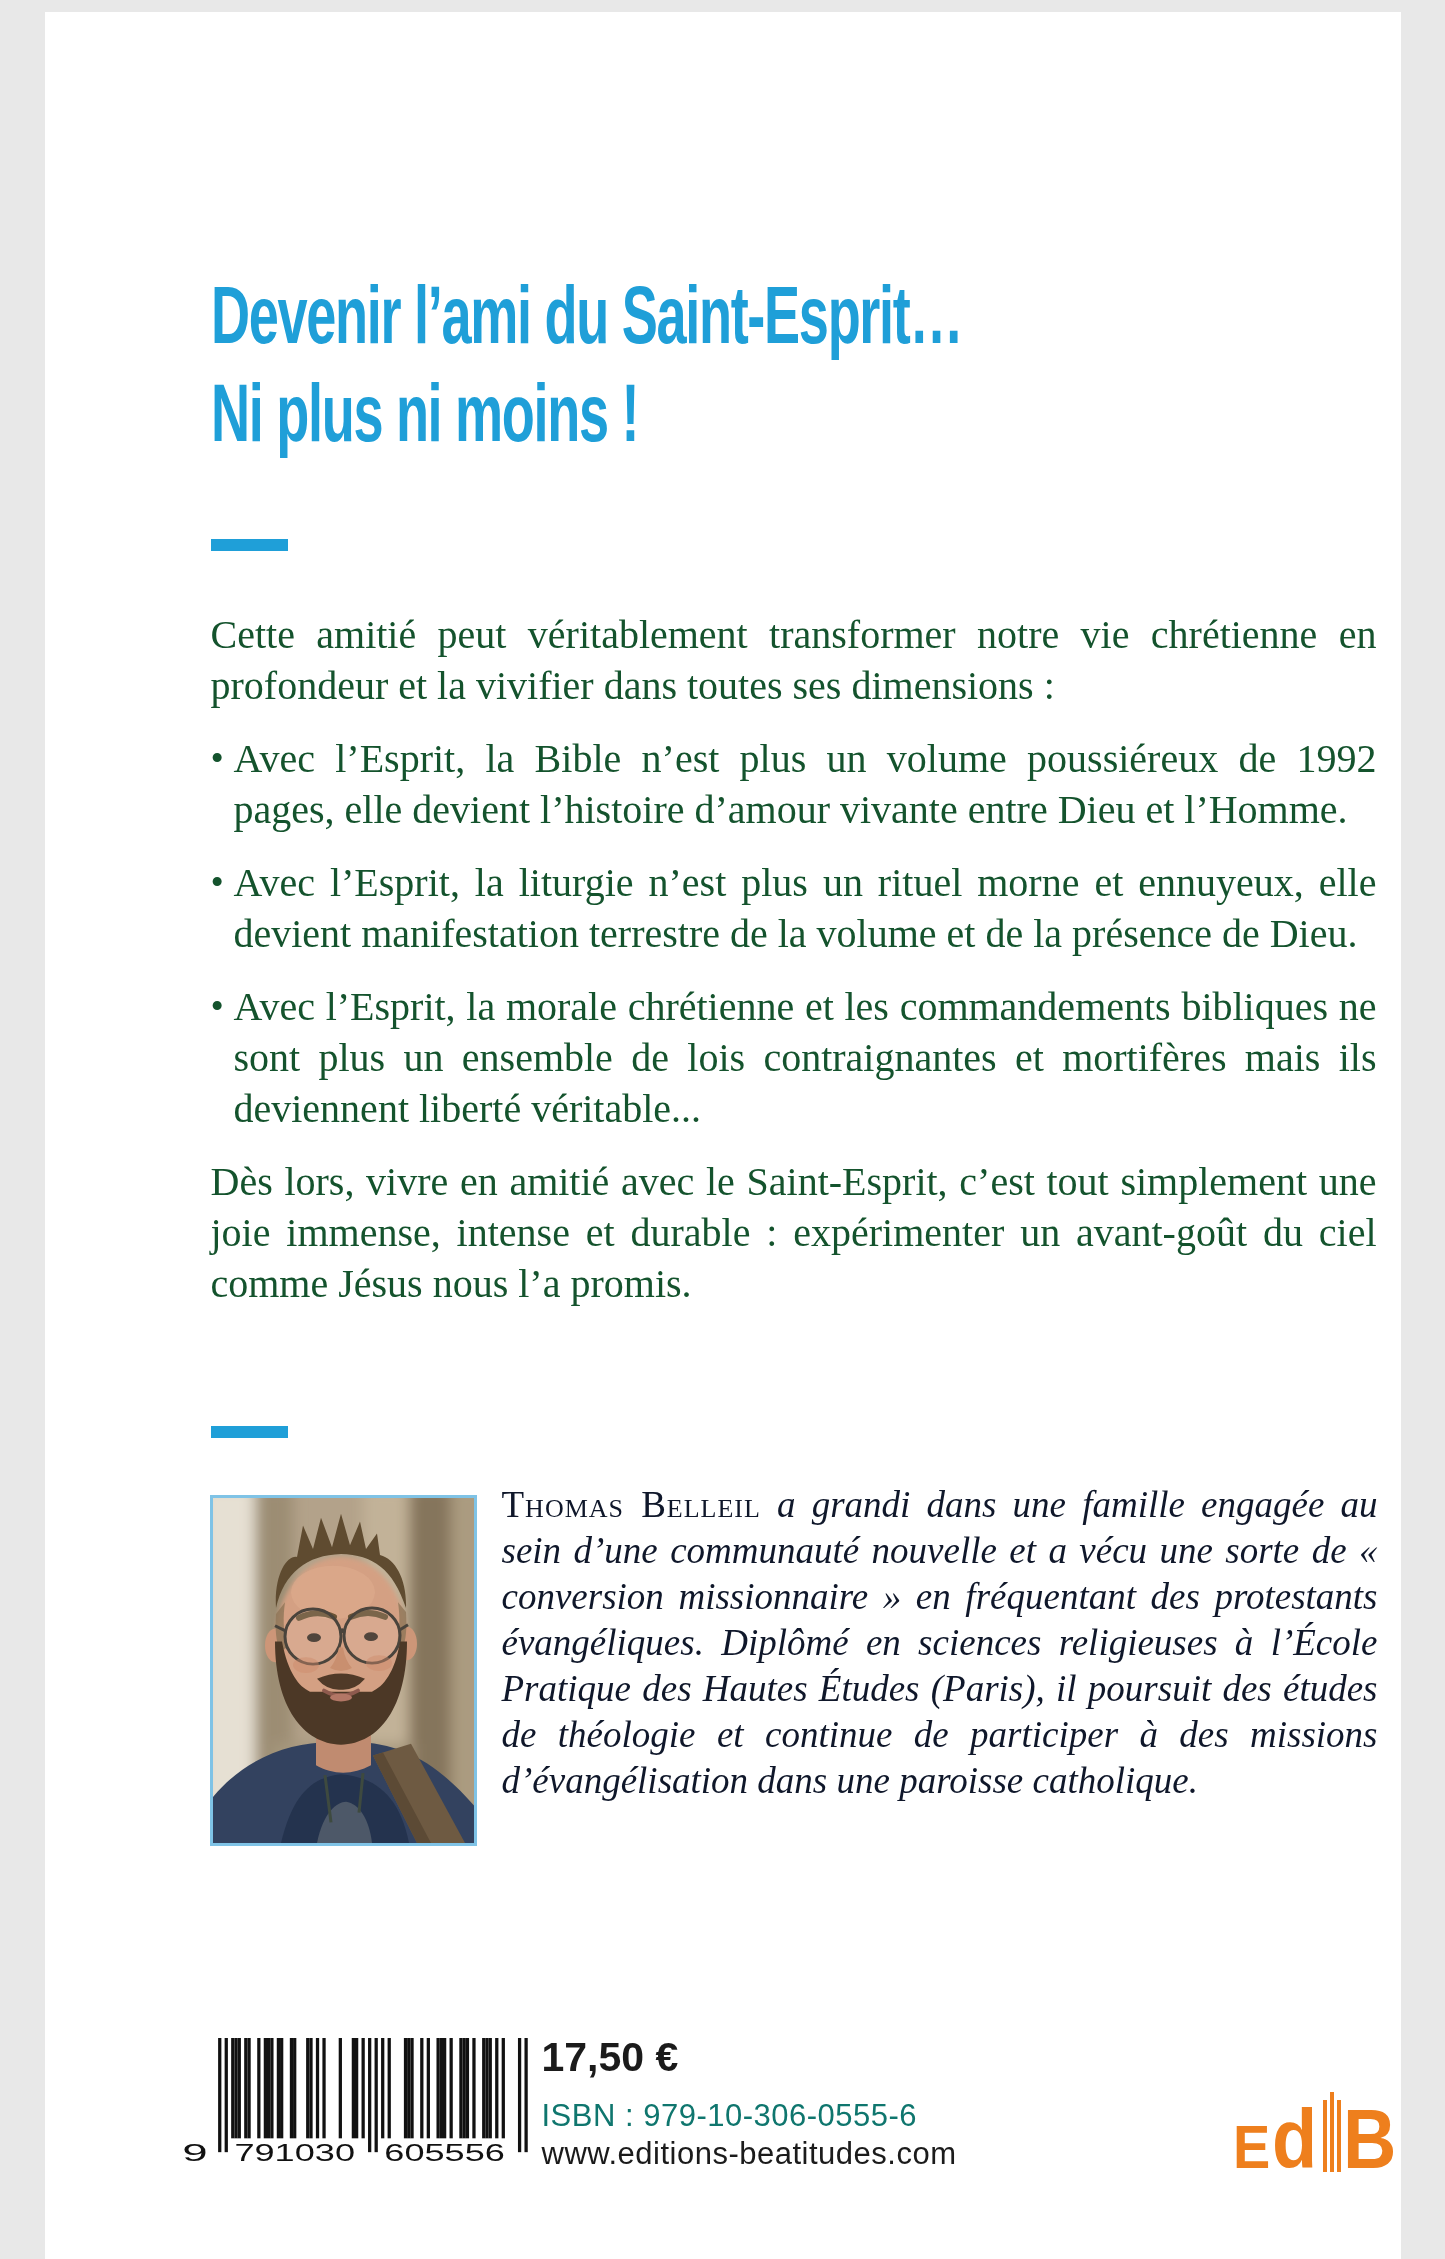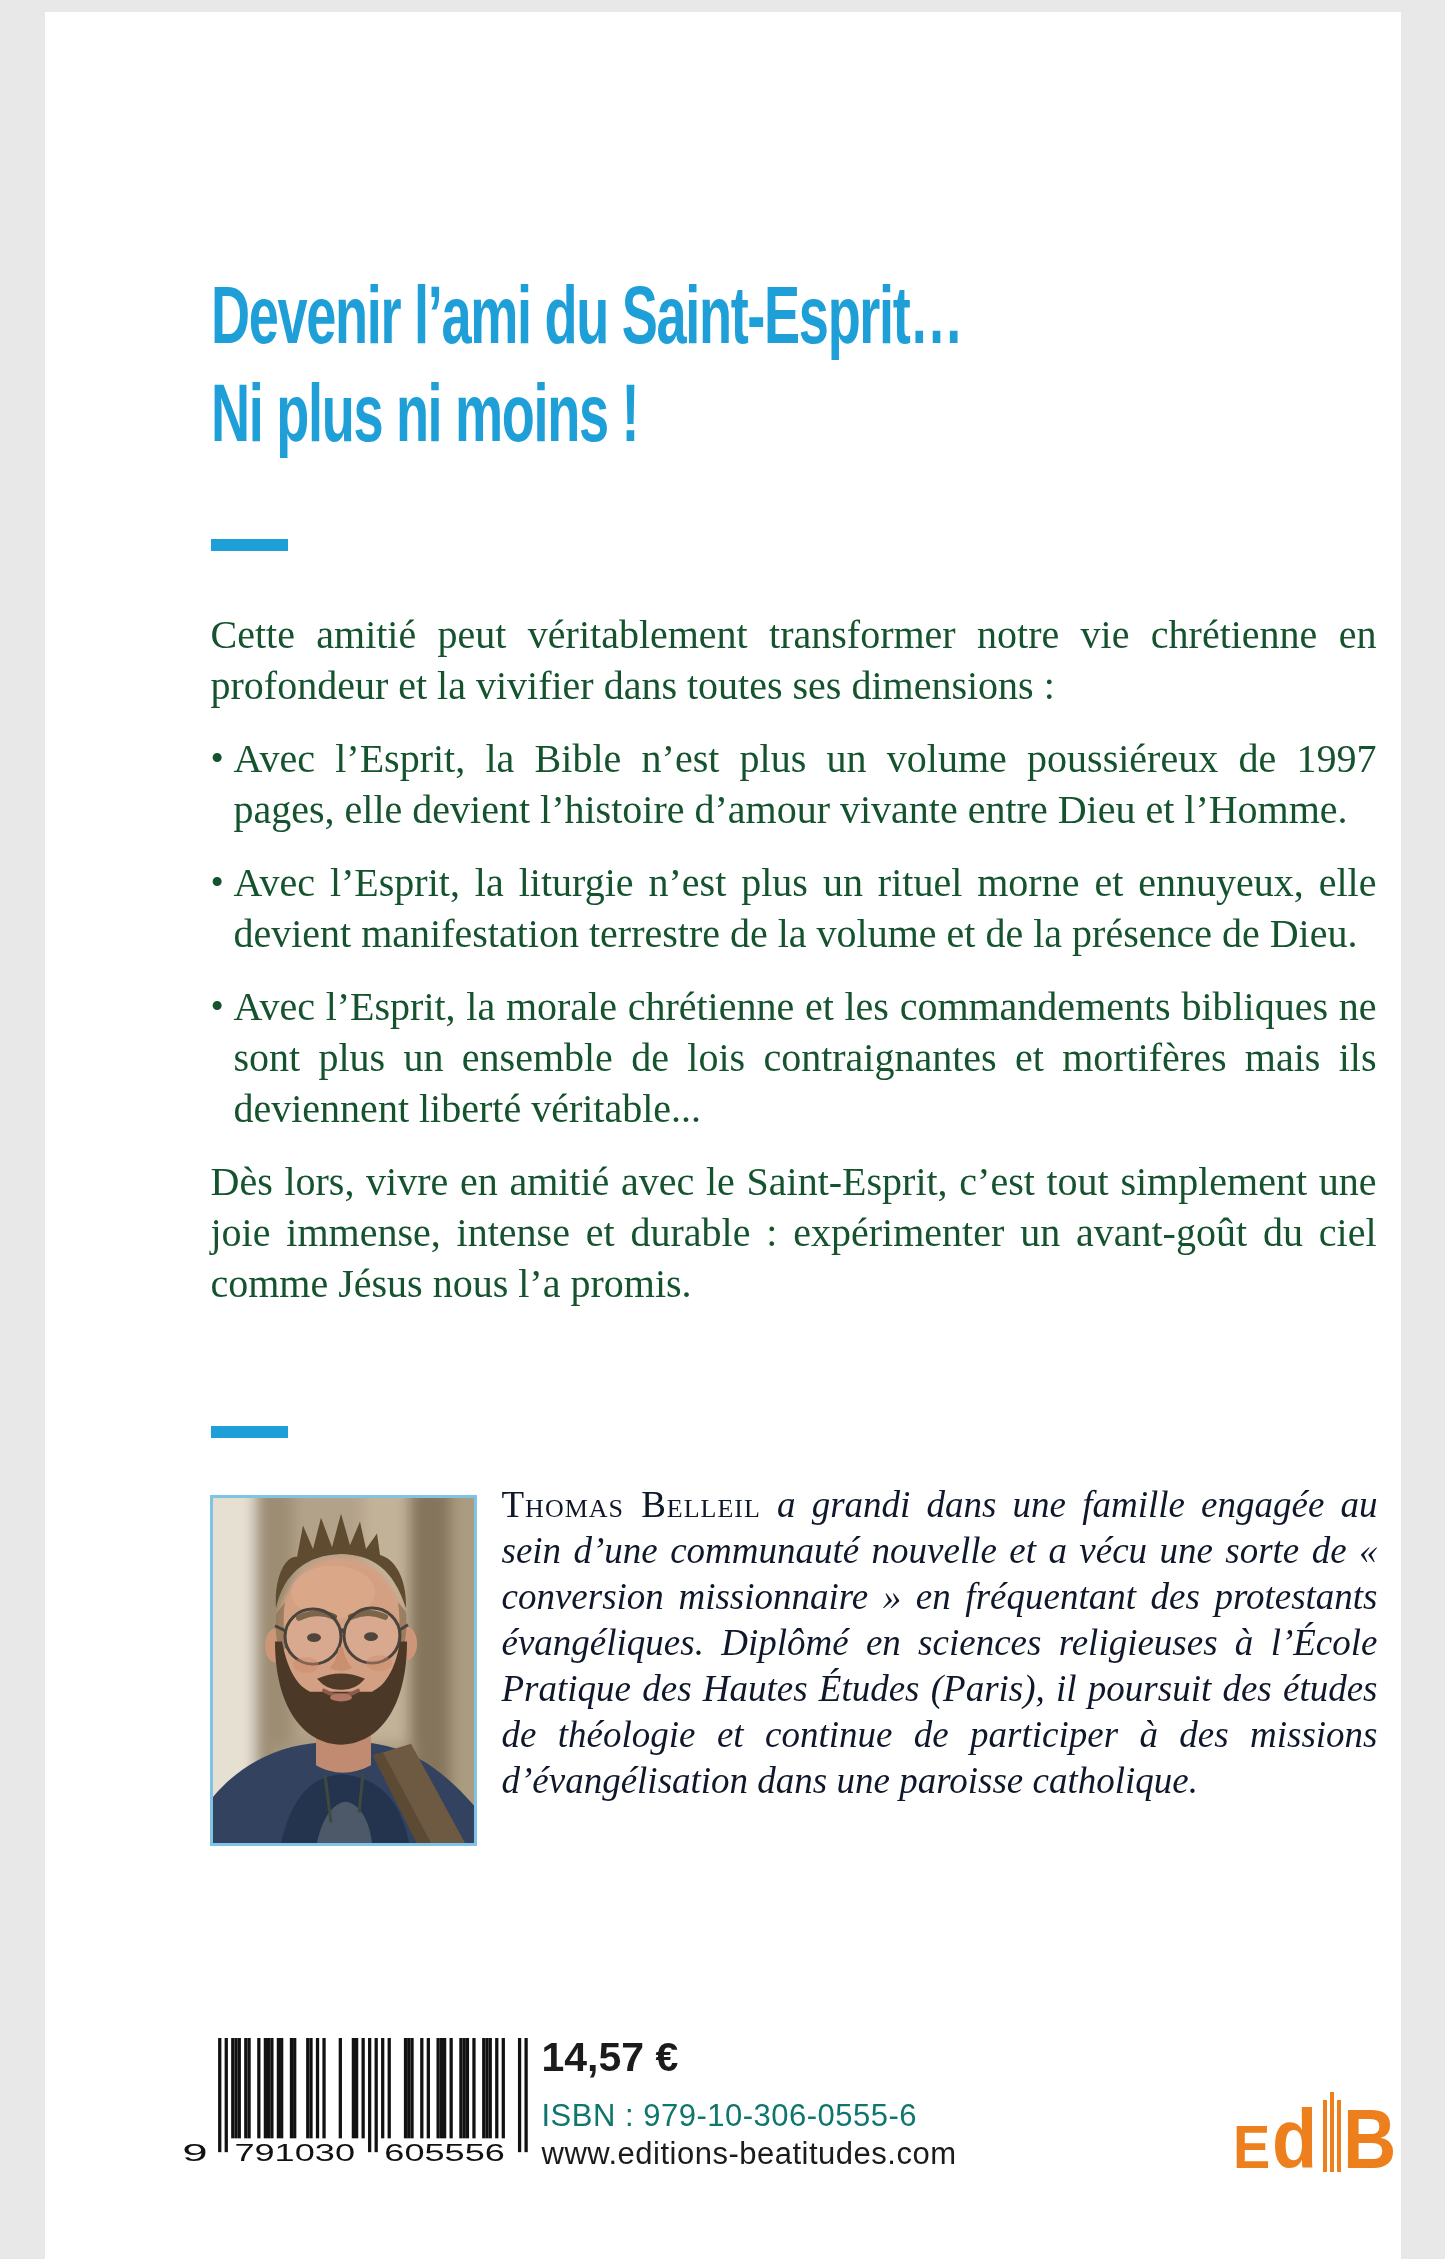--- a/index.html
+++ b/index.html
@@ -108,21 +108,21 @@
 
   <h1 class="title" style="margin: 0px; color: rgb(31, 159, 216);">
     <div>Devenir l’ami du Saint-Esprit…</div>
     <div>Ni plus ni moins !</div>
   </h1>
 
   <div class="dash dash1" style="background: rgb(31, 159, 216);"></div>
 
   <div class="body">
     <p>Cette amitié peut véritablement transformer notre vie chré­tienne en profondeur et la vivifier dans toutes ses dimensions :</p>
-    <p class="bullet">Avec l’Esprit, la Bible n’est plus un volume poussiéreux de 1997 pages, elle devient l’histoire d’amour vivante entre Dieu et l’Homme.</p>
+    <p class="bullet">Avec l’Esprit, la Bible n’est plus un volume poussiéreux de 1992 pages, elle devient l’histoire d’amour vivante entre Dieu et l’Homme.</p>
     <p class="bullet">Avec l’Esprit, la liturgie n’est plus un rituel morne et ennuyeux, elle devient manifestation terrestre de la volume et de la présence de Dieu.</p>
     <p class="bullet">Avec l’Esprit, la morale chrétienne et les commandements bibliques ne sont plus un ensemble de lois contraignantes et mortifères mais ils deviennent liberté véritable...</p>
     <p>Dès lors, vivre en amitié avec le Saint-Esprit, c’est tout simple­ment une joie immense, intense et durable : expérimenter un avant-goût du ciel comme Jésus nous l’a promis.</p>
   </div>
 
   <div class="dash dash2" style="background: rgb(31, 159, 216);"></div>
 
   <div class="photo" style="border-color: rgb(127, 195, 230);">
     <svg viewBox="0 0 261 351" preserveAspectRatio="none">
       <defs>
@@ -242,21 +242,21 @@
         <rect x="85" y="0" width="1" height="58"></rect>
         <rect x="87" y="0" width="1" height="58"></rect>
         <rect x="92" y="0" width="1" height="66"></rect>
         <rect x="94" y="0" width="1" height="66"></rect>
         <text x="-11" y="71" font-size="14">9</text>
         <text x="5" y="71" font-size="14" textLength="37" lengthAdjust="spacingAndGlyphs">791030</text>
         <text x="51" y="71" font-size="14" textLength="37" lengthAdjust="spacingAndGlyphs">605556</text>
       </svg>
   </div>
 
-  <div class="price">14,57 €</div>
+  <div class="price">17,50 €</div>
   <div class="isbn">ISBN : 979-10-306-0555-6</div>
   <div class="url">www.editions-beatitudes.com</div>
 
   <div class="logo" style="color: rgb(238, 127, 29);">
     <span class="lg-e">E</span>
     <span class="lg-d">d</span>
     <span class="lg-bars">
         <i style="background: rgb(238, 127, 29);"></i>
         <i style="background: rgb(238, 127, 29);"></i>
         <i style="background: rgb(238, 127, 29);"></i>

